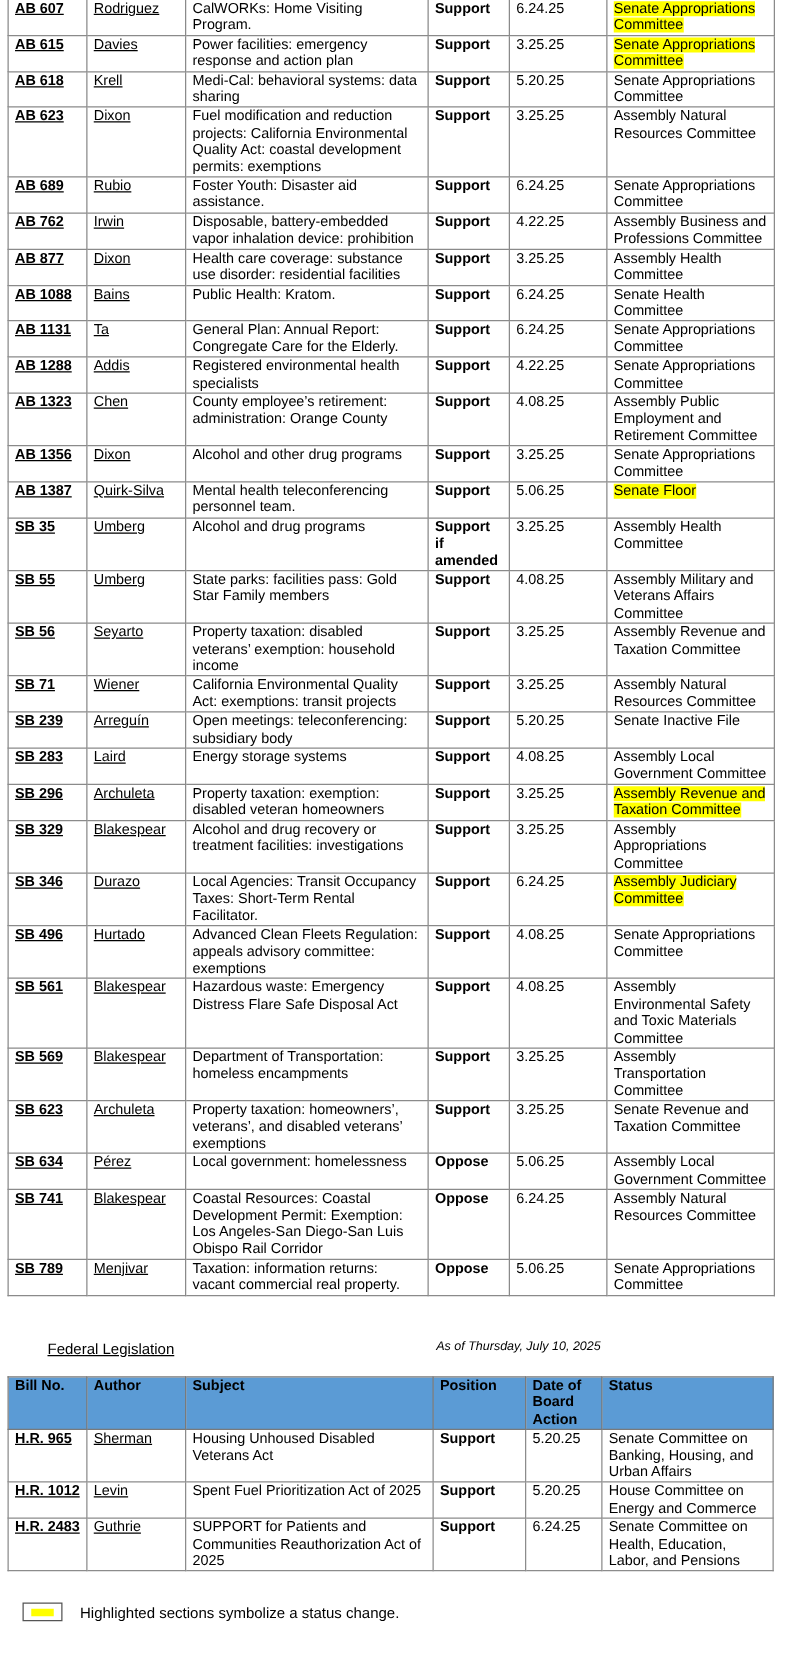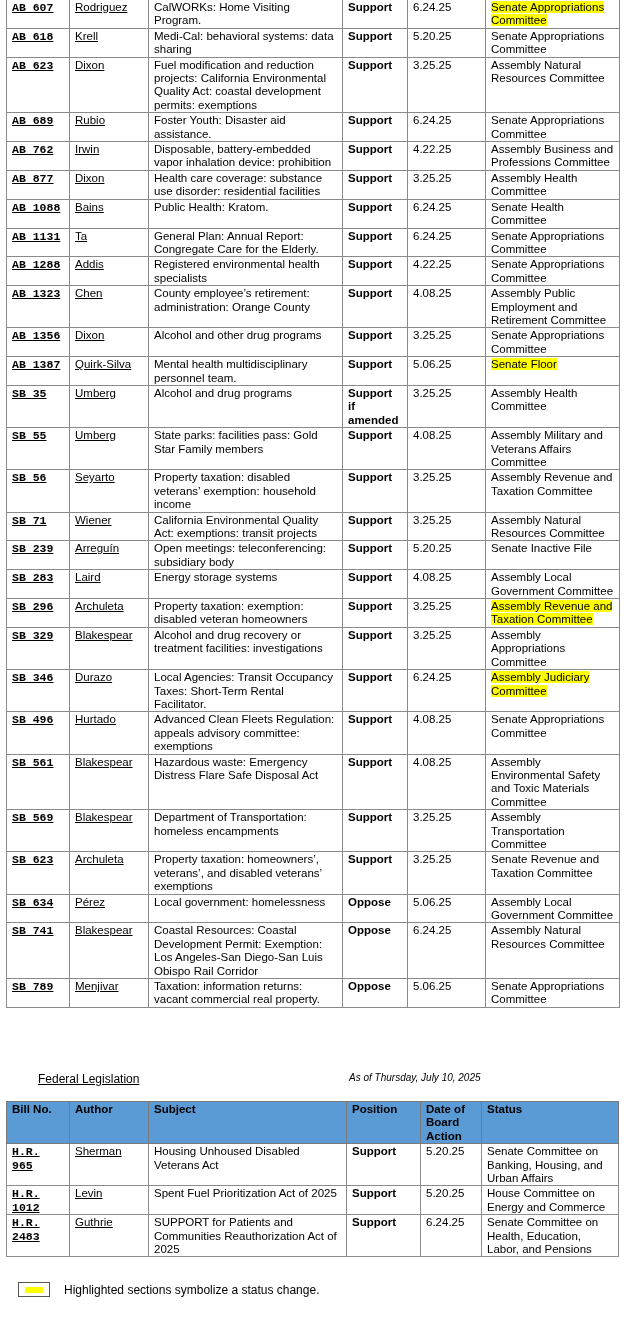--- a/index.html
+++ b/index.html
@@ -3,21 +3,21 @@
 <meta charset="utf-8">
 <style>
   html, body { margin: 0; padding: 0; background: #ffffff; }
   body { width: 640px; height: 1336px; position: relative; overflow: hidden;
          font-family: "Liberation Sans", sans-serif; font-size: 11.5px; color: #000; }
   table { border-collapse: collapse; table-layout: fixed; position: absolute; }
   td, th { border: 1px solid #8c8c8c; vertical-align: top; padding: 1px 5px 0 5px;
            line-height: 13.4px; text-align: left; word-wrap: break-word; }
   .state { left: 6px; top: -1px; width: 613px; }
   .state td { border-color: #8a8a8a; }
-  .bill { font-weight: bold; text-decoration: underline; font-family: Liberation Mono, monospace; }
+  .bill { font-weight: bold; text-decoration: underline; }
   .author { text-decoration: underline; }
   .pos { font-weight: bold; }
   .hl { background: #ffff00; }
   .fed-title { position: absolute; left: 38px; top: 1072px; text-decoration: underline; font-size: 12px; }
   .asof { position: absolute; left: 349px; top: 1072px; font-style: italic; font-size: 10px; }
   .fed { left: 6px; top: 1101px; width: 612px; }
   .fed th { background: #5b9bd5; font-weight: bold; border-color: #7a7a7a; margin-top: 28px; }
   .legend { position: absolute; left: 18px; top: 1282px; display: flex; align-items: center; }
   .legend-box { width: 32px; height: 15px; border: 1px solid #555; box-sizing: border-box;
                 display: flex; align-items: center; justify-content: center; margin-right: 14px; }
@@ -39,20 +39,28 @@
   <tbody id="state-body">
       <tr>
         <td><span class="bill">AB 607</span></td>
         <td><span class="author">Rodriguez</span></td>
         <td><span>CalWORKs: Home Visiting Program.</span></td>
         <td><span class="pos">Support</span></td>
         <td><span>6.24.25</span></td>
         <td><span class="hl">Senate Appropriations Committee</span></td>
       </tr>
       <tr>
+        <td><span class="bill">AB 615</span></td>
+        <td><span class="author">Davies</span></td>
+        <td><span>Power facilities: emergency response and action plan</span></td>
+        <td><span class="pos">Support</span></td>
+        <td><span>3.25.25</span></td>
+        <td><span class="hl">Senate Appropriations Committee</span></td>
+      </tr>
+      <tr>
         <td><span class="bill">AB 618</span></td>
         <td><span class="author">Krell</span></td>
         <td><span>Medi-Cal: behavioral systems: data sharing</span></td>
         <td><span class="pos">Support</span></td>
         <td><span>5.20.25</span></td>
         <td><span>Senate Appropriations Committee</span></td>
       </tr>
       <tr>
         <td><span class="bill">AB 623</span></td>
         <td><span class="author">Dixon</span></td>
@@ -121,21 +129,21 @@
         <td><span class="bill">AB 1356</span></td>
         <td><span class="author">Dixon</span></td>
         <td><span>Alcohol and other drug programs</span></td>
         <td><span class="pos">Support</span></td>
         <td><span>3.25.25</span></td>
         <td><span>Senate Appropriations Committee</span></td>
       </tr>
       <tr>
         <td><span class="bill">AB 1387</span></td>
         <td><span class="author">Quirk-Silva</span></td>
-        <td><span>Mental health multidisciplinary personnel team.</span></td>
+        <td><span>Mental health teleconferencing personnel team.</span></td>
         <td><span class="pos">Support</span></td>
         <td><span>5.06.25</span></td>
         <td><span class="hl">Senate Floor</span></td>
       </tr>
       <tr>
         <td><span class="bill">SB 35</span></td>
         <td><span class="author">Umberg</span></td>
         <td><span>Alcohol and drug programs</span></td>
         <td><span class="pos">Support if amended</span></td>
         <td><span>3.25.25</span></td>

